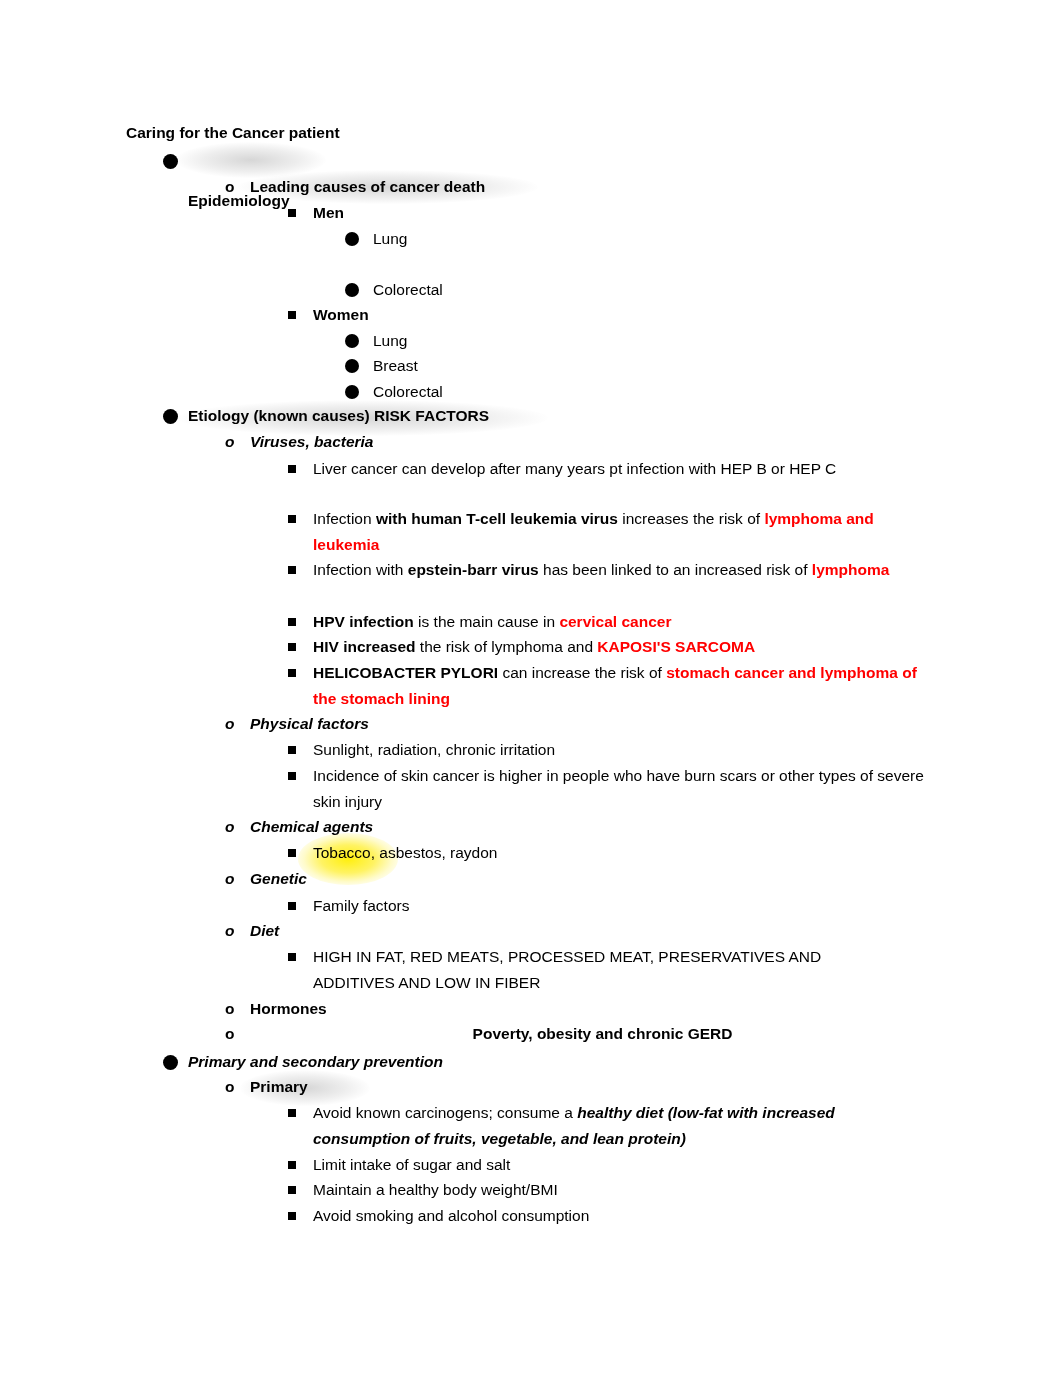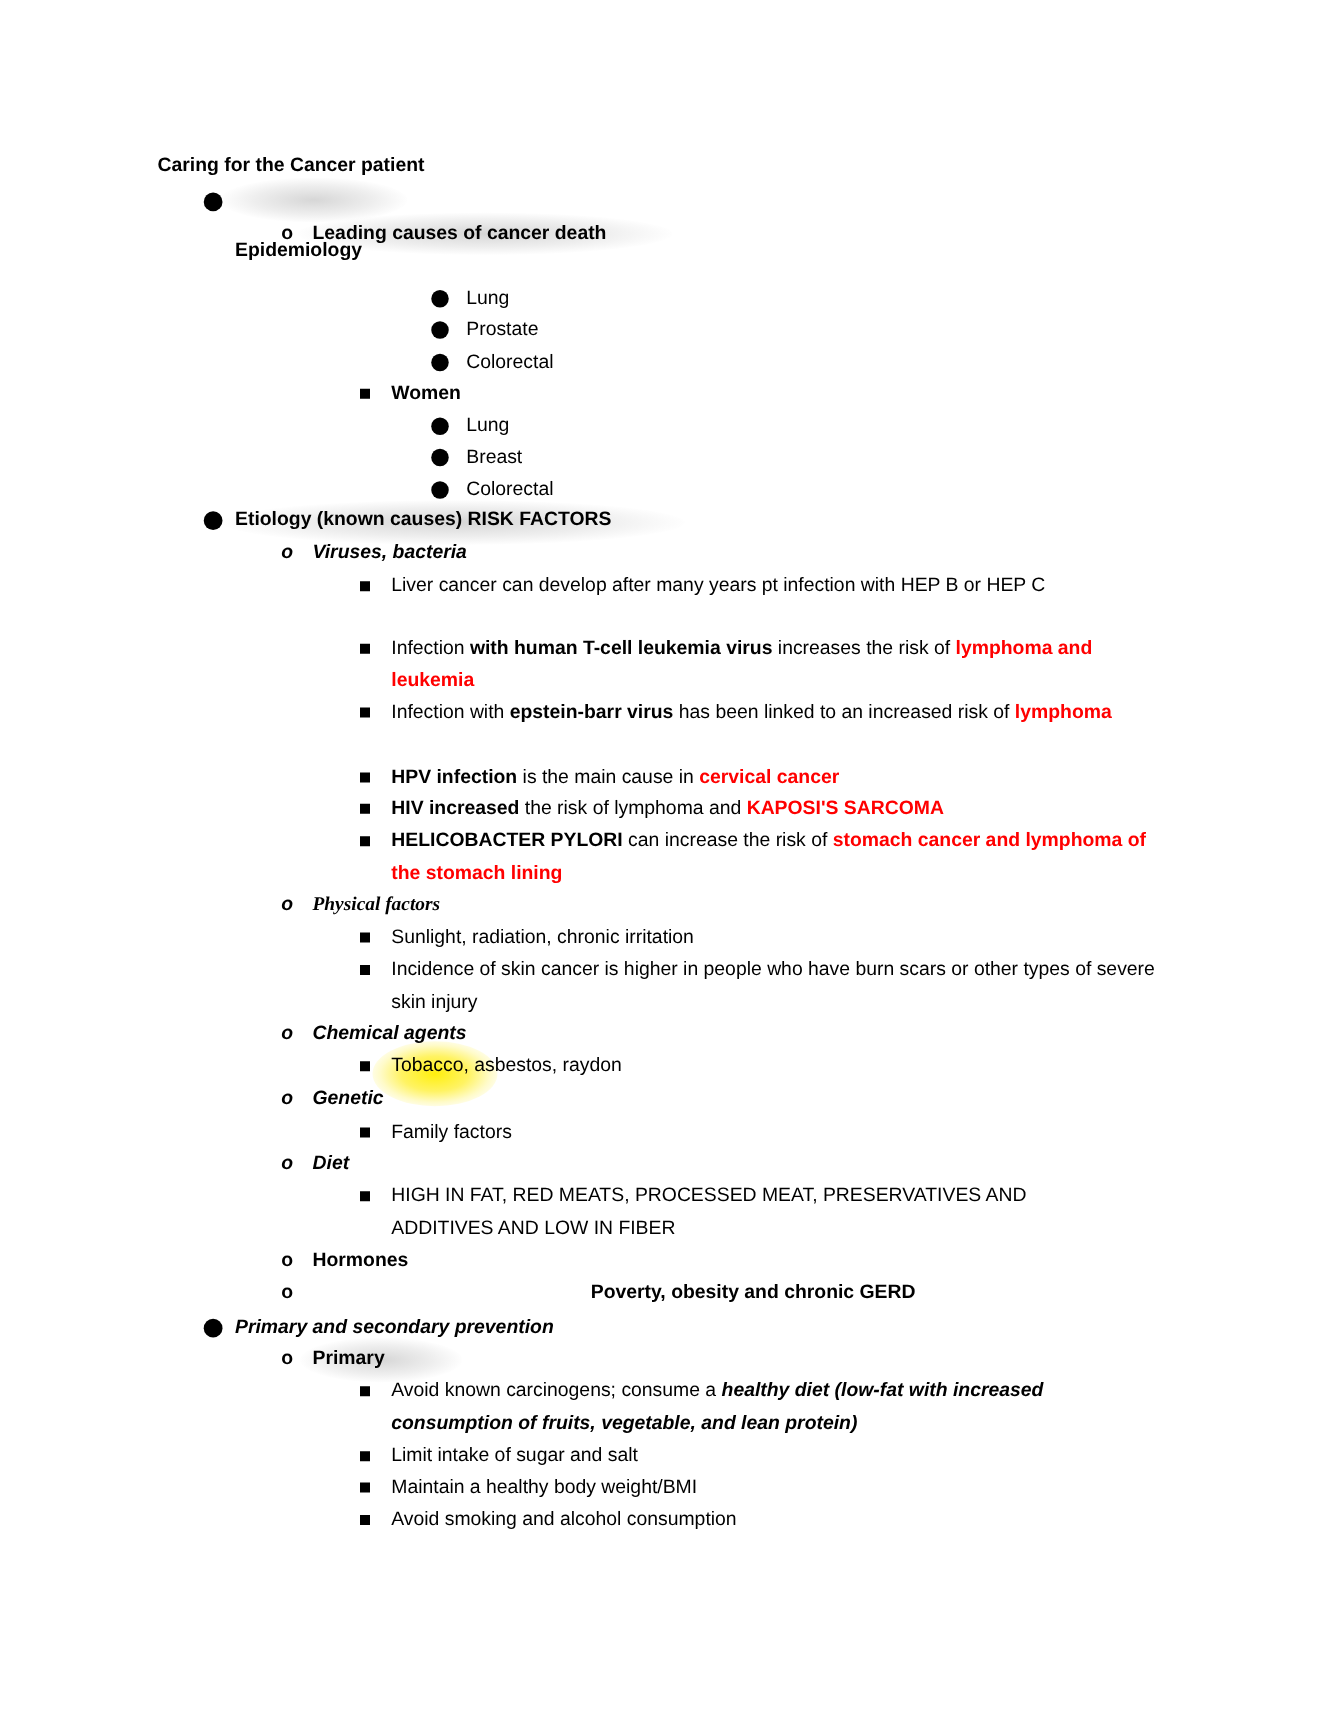--- a/index.html
+++ b/index.html
@@ -135,28 +135,28 @@
   <div class="row" style="left:163px; top:148px; width:790px;">
     <span class="bullet b-disc-lg" style="left:0px; top:6px;"></span>
     <span class="txt lv1" style="margin-left:25px;margin-top:40px;">Epidemiology</span>
   </div>
 
   <div class="row" style="left:225px; top:174px; width:730px;">
     <span class="bullet b-circ-up" style="left:0px; top:0px;">o</span>
     <span class="txt lv2" style="margin-left:25px;">Leading causes of cancer death</span>
   </div>
 
+  <div class="row" style="left:288px; top:200px; width:660px;">
+    <span class="bullet b-sq" style="left:0px; top:9px;"></span>
+    <span class="txt lv3" style="margin-left:25px;">Men</span>
+  </div>
 
   <div class="row" style="left:345px; top:226px; width:600px;">
     <span class="bullet b-disc" style="left:0px; top:6px;"></span>
     <span class="txt lv4" style="margin-left:28px;">Lung</span>
-  </div>
-  <div class="row" style="left:345px; top:251px; width:600px;">
-    <span class="bullet b-disc" style="left:0px; top:6px;"></span>
-    <span class="txt lv4" style="margin-left:28px;">Prostate</span>
   </div>
   <div class="row" style="left:345px; top:277px; width:600px;">
     <span class="bullet b-disc" style="left:0px; top:6px;"></span>
     <span class="txt lv4" style="margin-left:28px;">Colorectal</span>
   </div>
 
   <div class="row" style="left:288px; top:302px; width:660px;">
     <span class="bullet b-sq" style="left:0px; top:9px;"></span>
     <span class="txt lv3" style="margin-left:25px;">Women</span>
   </div>
@@ -209,21 +209,21 @@
     <span class="txt lv3 norm" style="margin-left:25px;"><b class="inl">HIV increased</b><span> the risk of lymphoma and </span><span class="red">KAPOSI'S SARCOMA</span></span>
   </div>
 
   <div class="row" style="left:288px; top:660px; width:648px;">
     <span class="bullet b-sq" style="left:0px; top:9px;"></span>
     <span class="txt lv3 norm" style="margin-left:25px;"><b class="inl">HELICOBACTER PYLORI</b><span> can increase the risk of </span><span class="red">stomach cancer and lymphoma of the stomach lining</span></span>
   </div>
 
   <div class="row" style="left:225px; top:711px; width:730px;">
     <span class="bullet b-circ" style="left:0px; top:0px;">o</span>
-    <span class="txt lv2 ital" style="margin-left:25px;font-family:Liberation Serif, serif;">Physical factors</span>
+    <span class="txt lv2 ital" style="margin-left:25px;">Physical factors</span>
   </div>
 
   <div class="row" style="left:288px; top:737px; width:648px;">
     <span class="bullet b-sq" style="left:0px; top:9px;"></span>
     <span class="txt lv3 norm" style="margin-left:25px;">Sunlight, radiation, chronic irritation</span>
   </div>
 
   <div class="row" style="left:288px; top:763px; width:648px;">
     <span class="bullet b-sq" style="left:0px; top:9px;"></span>
     <span class="txt lv3 norm" style="margin-left:25px;">Incidence of skin cancer is higher in people who have burn scars or other types of severe skin injury</span>

